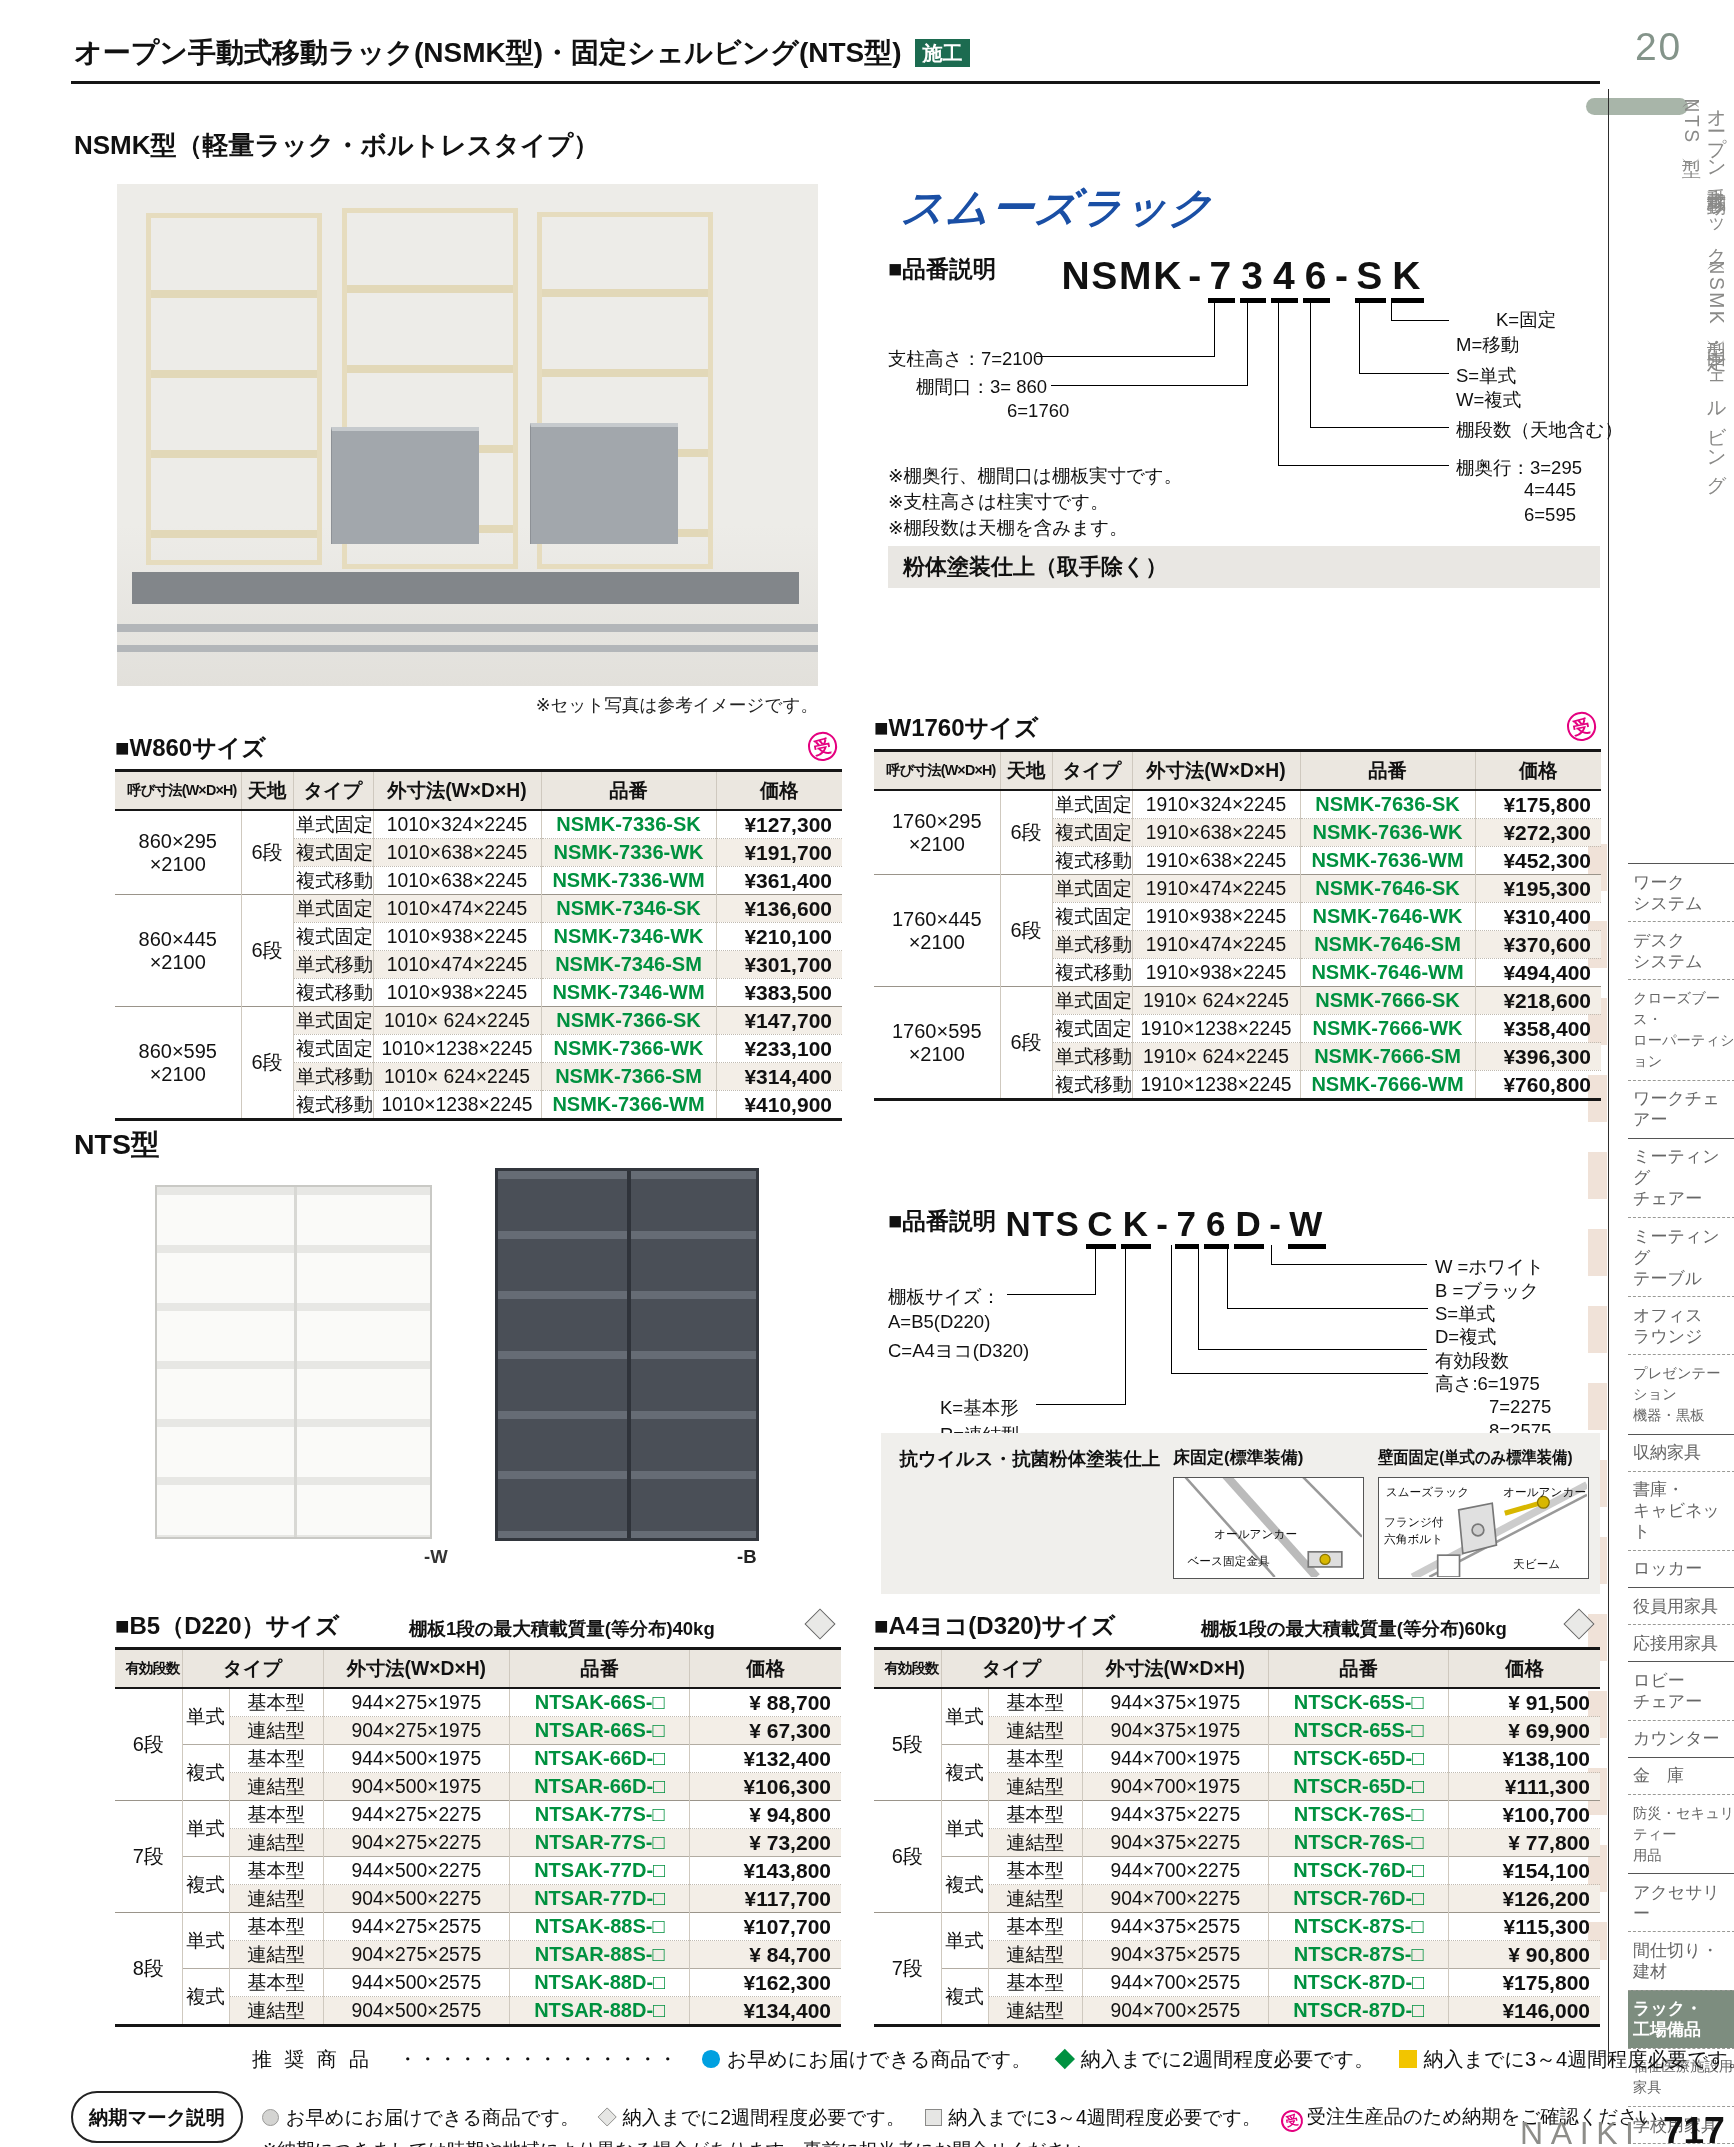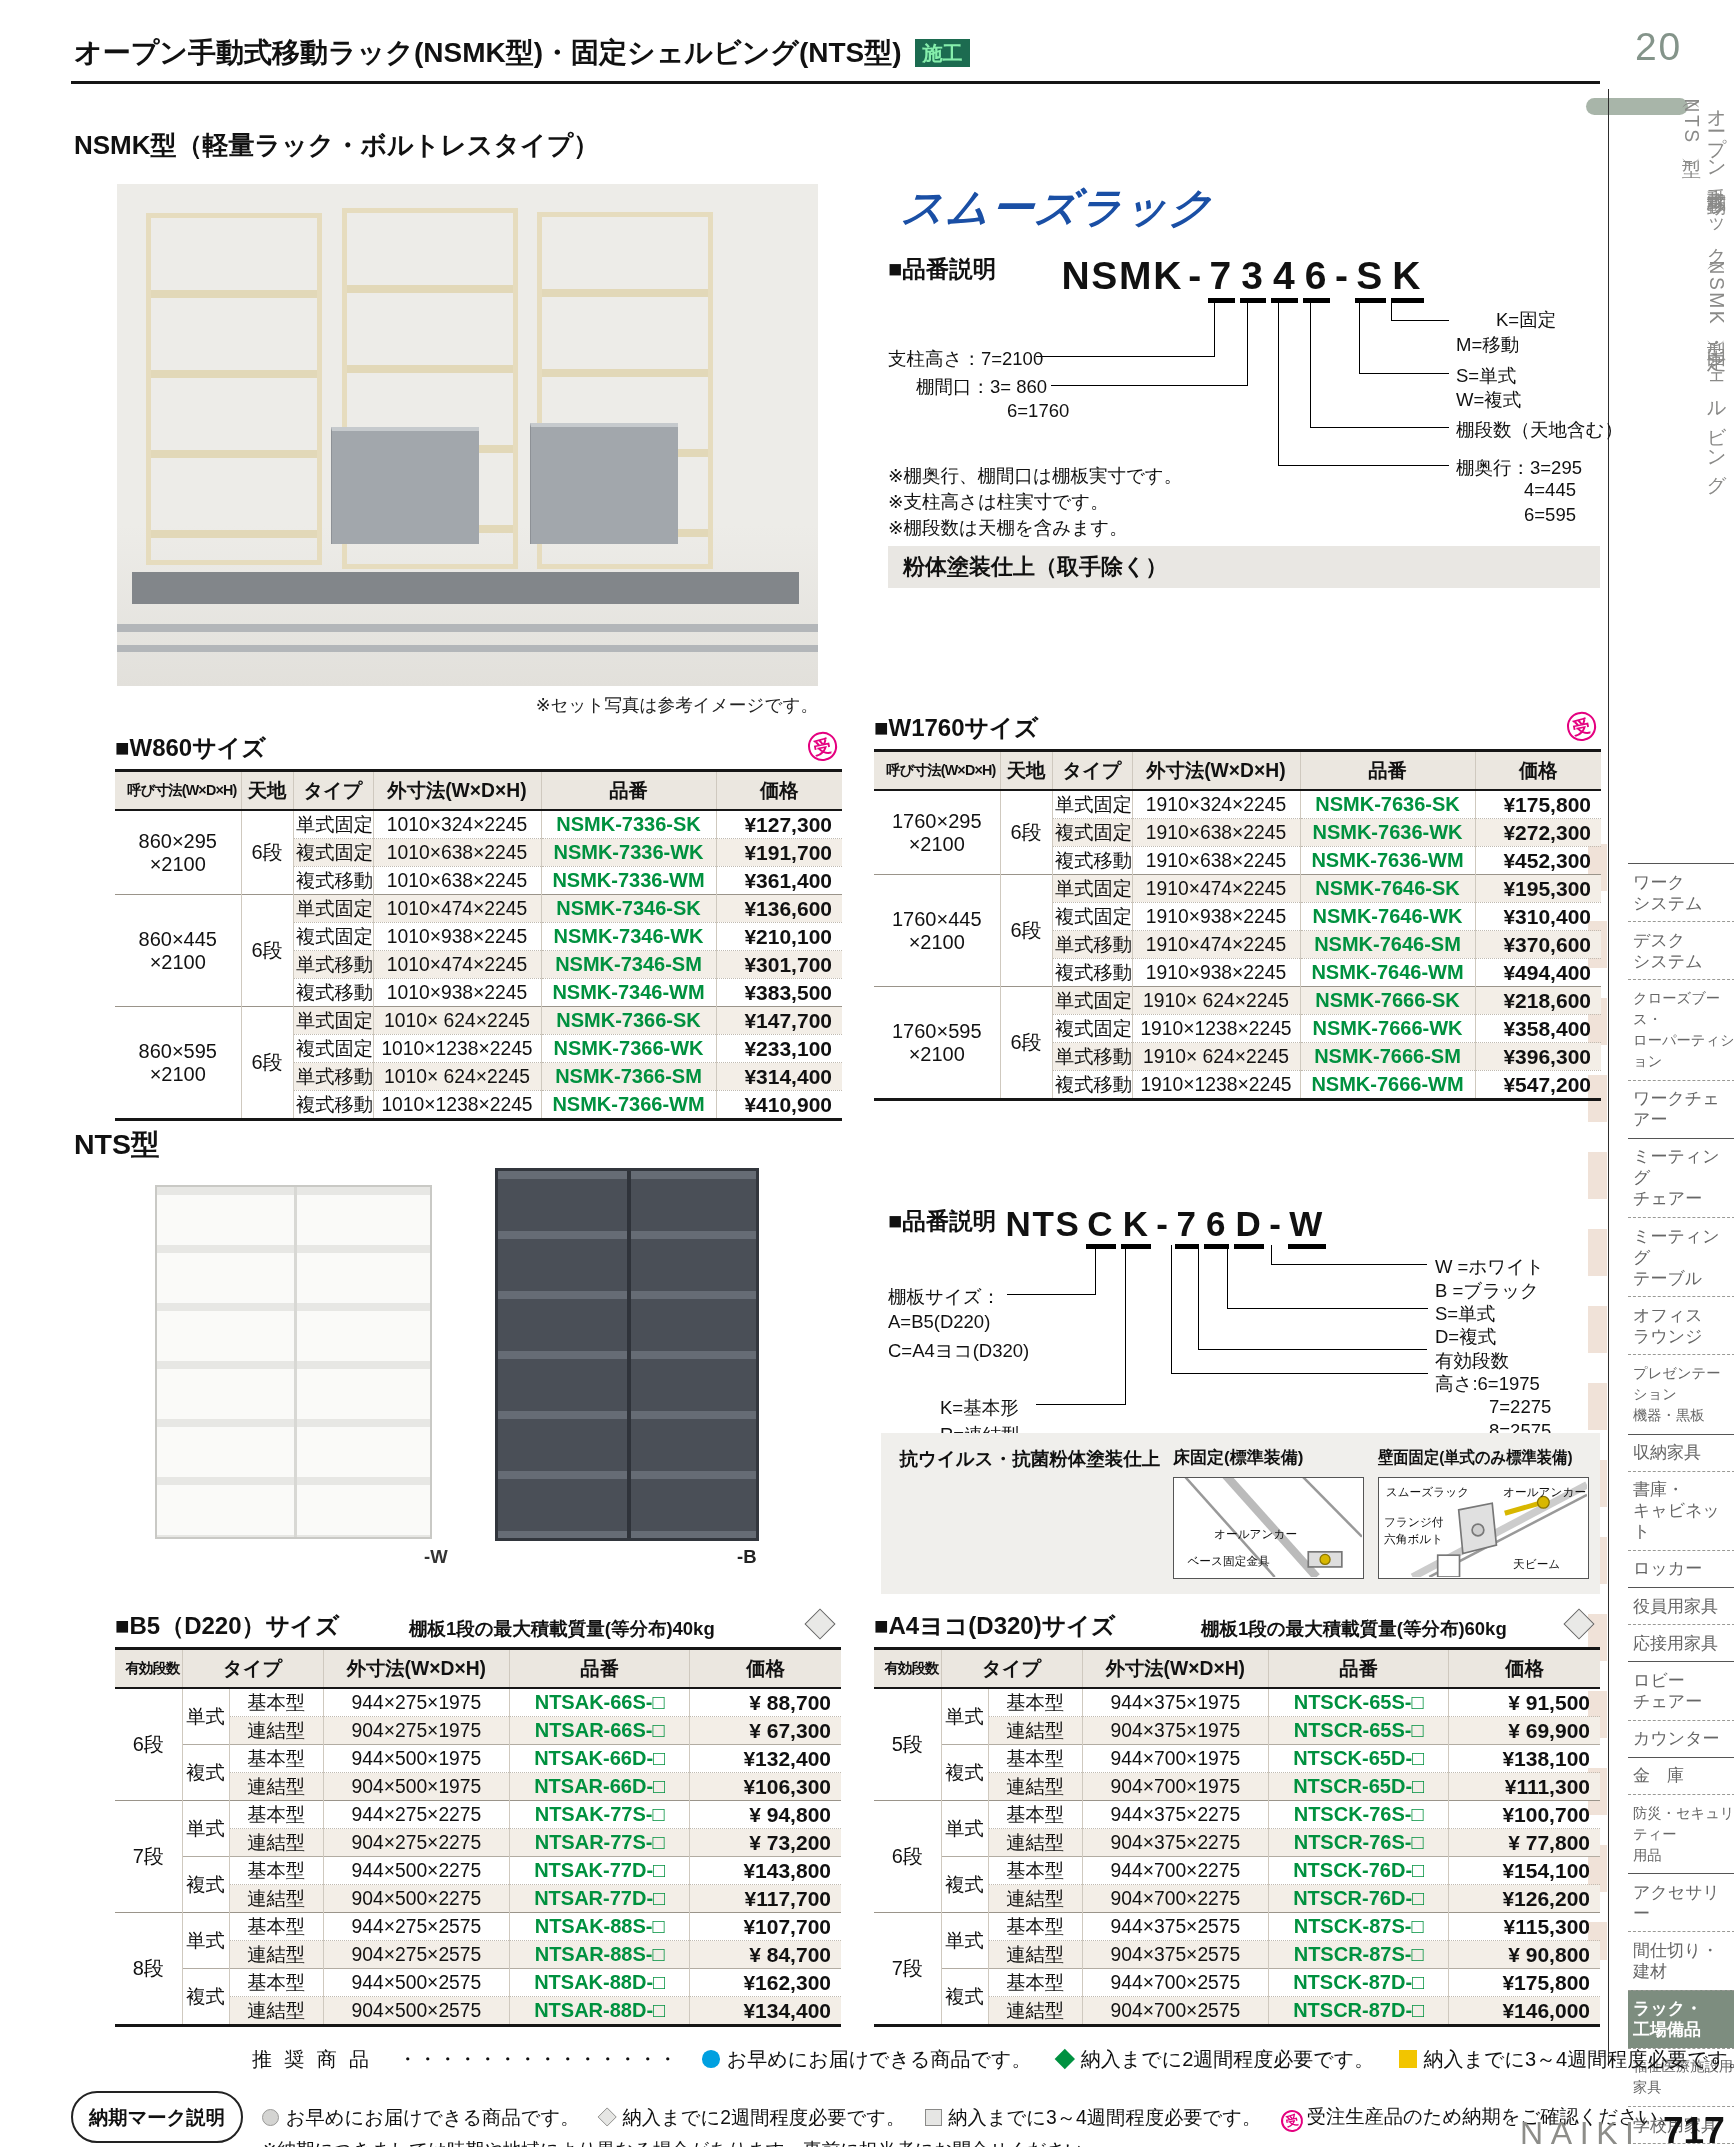--- a/index.html
+++ b/index.html
@@ -2,21 +2,21 @@
 <html style="font-size:13.4px"><head>
 <meta charset="utf-8">
 <style>
   html,body{margin:0;padding:0;background:#fff;}
   body{font-family:"Liberation Sans","DejaVu Sans",sans-serif;color:#111;}
   #page{position:relative;width:1734px;height:2147px;background:#fff;overflow:hidden;margin-top:12px;}
 
   
   .hdr{position:absolute;left:74px;top:22px;display:flex;align-items:center;gap:13.4px;}
   .hdr-title{font-size:28px;font-weight:bold;letter-spacing:0px;}
-  .hdr-badge{background:#1c6b50;color:#86efac;font-size:20px;font-weight:bold;padding:4.2px 7.6px;line-height:1;}
+  .hdr-badge{background:#1c6b50;color:#ffffff;font-size:20px;font-weight:bold;padding:4.2px 7.6px;line-height:1;}
   .hdr-rule{position:absolute;left:71px;top:69px;width:1529px;height:2.5px;background:#151515;}
   .pageno{position:absolute;left:1635px;top:13.4px;font-size:39px;color:#84948a;letter-spacing:1.7px;}
   .accentbar{position:absolute;left:1586px;top:86px;width:102px;height:17px;background:#a8b5a9;border-radius:8.4px;}
   .vrule{position:absolute;left:1608px;top:77px;height:1977px;border-left:1.7px solid #2e2e2e;}
   .vtitle{position:absolute;left:1618px;top:84px;height:403px;width:111px;writing-mode:vertical-rl;font-size:19.3px;color:#8a8a88;letter-spacing:2.5px;line-height:25px;}
   .edgetabs{position:absolute;left:1588px;top:832px;width:19.3px;height:1116px;
     background:repeating-linear-gradient(180deg,#f0e2d8 0 47px,rgba(0,0,0,0) 47px 77px);}
 
   
   .sec-title{position:absolute;font-size:26px;font-weight:bold;}
@@ -385,21 +385,21 @@
           <tr>
             <td class="c-type shade">単式移動</td>
             <td class="c-dim shade">1910× 624×2245</td>
             <td class="c-code shade">NSMK-7666-SM</td>
             <td class="c-price shade">¥396,300</td>
           </tr>
           <tr>
             <td class="c-type">複式移動</td>
             <td class="c-dim">1910×1238×2245</td>
             <td class="c-code">NSMK-7666-WM</td>
-            <td class="c-price">¥547,200</td>
+            <td class="c-price">¥760,800</td>
           </tr>
         </tbody>
     </table>
   </div>
 
   <div class="sec-title" style="left:74px;top:1114px;font-size:28.5px;">NTS型</div>
   <div class="nts-w"></div>
   <div class="nts-b"></div>
   <div class="nts-lab" style="left:424px;top:1534px;">-W</div>
   <div class="nts-lab" style="left:737px;top:1534px;color:#222;">-B</div>

